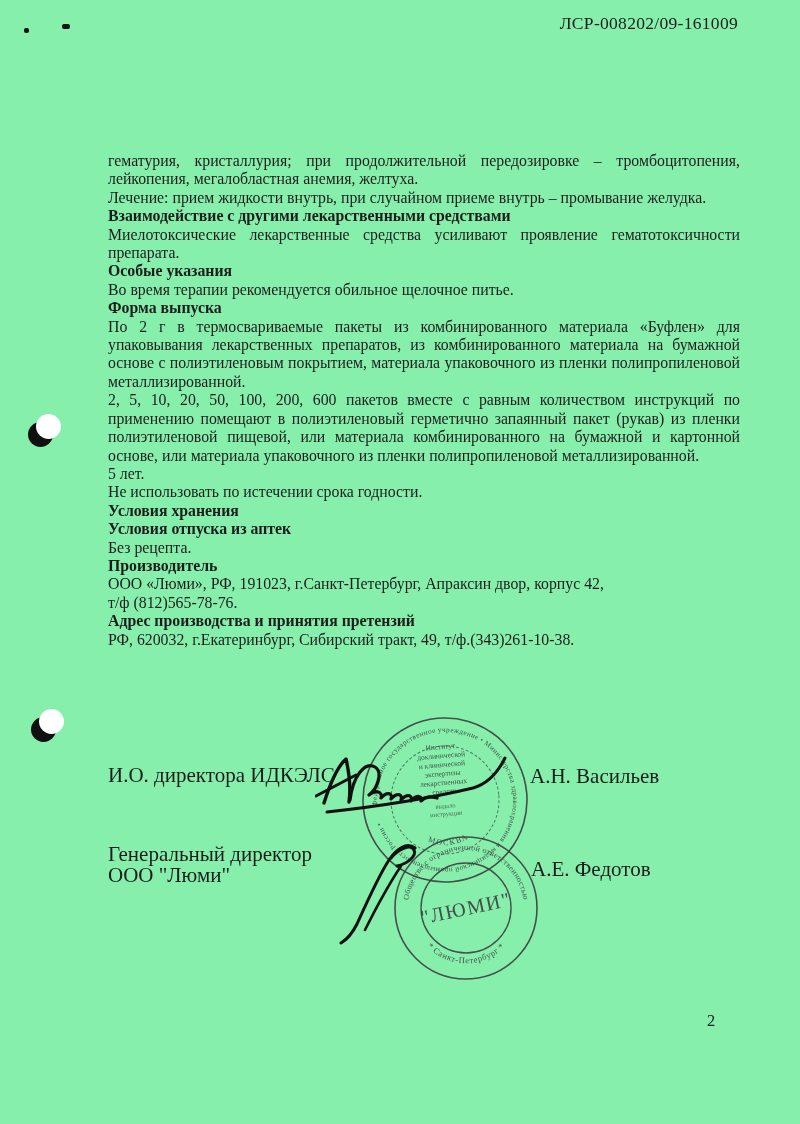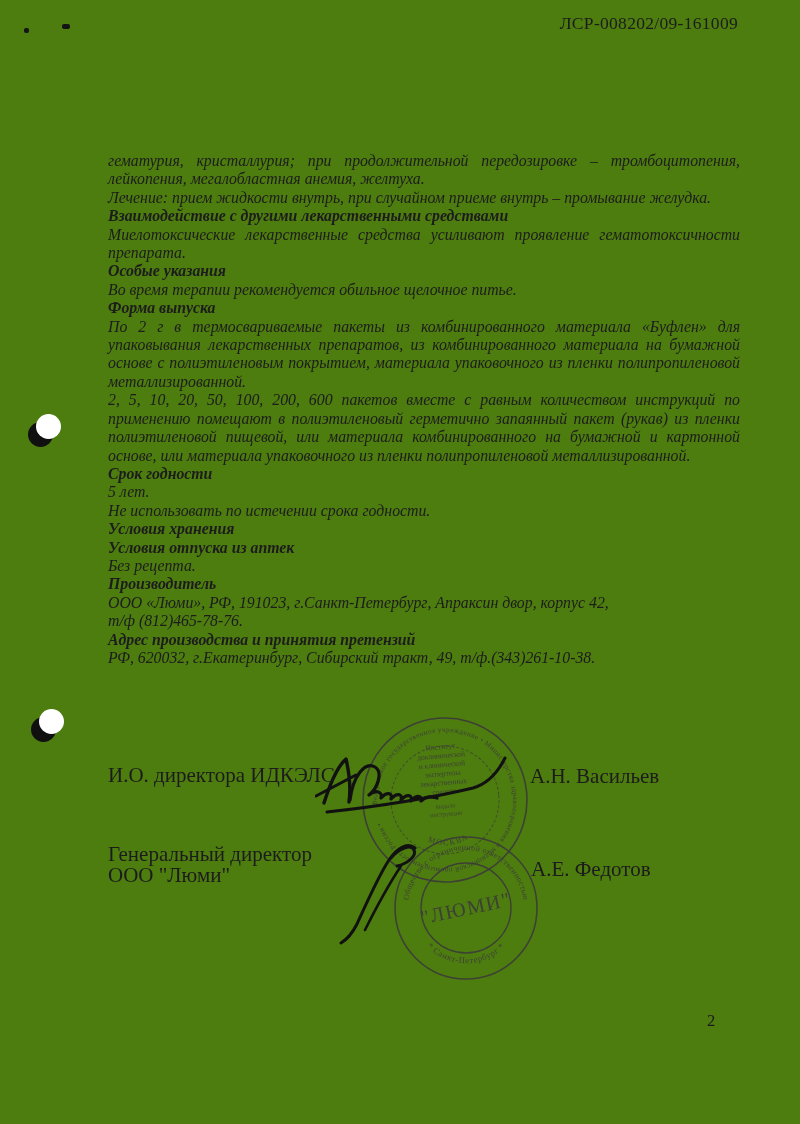--- a/index.html
+++ b/index.html
@@ -1,38 +1,38 @@
 <!DOCTYPE html>
 <html><head>
 <meta charset="utf-8">
 <style>
   html,body{margin:0;padding:0;background:#888;}
   .page{
     position:relative;width:800px;height:1124px;margin:0 auto;
-    background:#4d7c0f;overflow:hidden;
+    background:#86efac;overflow:hidden;
     font-family:"Liberation Serif","DejaVu Serif",serif;
     color:#1c1c1c;
   }
   
   .dot{position:absolute;background:#141414;border-radius:2px;}
   .dot1{left:24px;top:28px;width:5px;height:5px;}
   .dot2{left:62px;top:24px;width:8px;height:5px;}
   .crescent{position:absolute;width:25px;height:25px;border-radius:50%;background:#101010;}
   .crescent::after{content:"";position:absolute;width:25px;height:25px;border-radius:50%;background:#fff;top:-8px;left:8px;}
   .c1{left:28px;top:422px;}
   .c2{left:31px;top:717px;}
 
   .header-number{
     position:absolute;top:13px;right:62px;
     font-size:17.5px;letter-spacing:.3px;
   }
 
   .doc-body{
     position:absolute;left:108px;top:152px;width:632px;
-    font-size:15.8px;line-height:18.4px;font-style:italic;
+    font-size:15.8px;line-height:18.4px;
   }
   .doc-body p{margin:0;}
   .doc-body .heading{font-weight:bold;}
   .doc-body .justify{text-align:justify;}
   .doc-body sup{font-size:.62em;line-height:0;}
 
   .sig-label{position:absolute;font-size:21px;white-space:nowrap;}
   .t1{left:108px;top:763px;}
   .n1{left:530px;top:764px;}
   .t2a{left:108px;top:842px;}
@@ -64,29 +64,28 @@
   <div class="doc-body">
       <p class="para justify"><span>гематурия, кристаллурия; при продолжительной передозировке – тромбоцитопения, лейкопения, мегалобластная анемия, желтуха.</span></p>
       <p class="para"><span>Лечение: прием жидкости внутрь, при случайном приеме внутрь – промывание желудка.</span></p>
       <p class="heading"><span>Взаимодействие с другими лекарственными средствами</span></p>
       <p class="para justify"><span>Миелотоксические лекарственные средства усиливают проявление гематотоксичности препарата.</span></p>
       <p class="heading"><span>Особые указания</span></p>
       <p class="para"><span>Во время терапии рекомендуется обильное щелочное питье.</span></p>
       <p class="heading"><span>Форма выпуска</span></p>
       <p class="para justify"><span>По 2 г в термосвариваемые пакеты из комбинированного материала «Буфлен» для упаковывания лекарственных препаратов, из комбинированного материала на бумажной основе с полиэтиленовым покрытием, материала упаковочного из пленки полипропиленовой металлизированной.</span></p>
       <p class="para justify"><span>2, 5, 10, 20, 50, 100, 200, 600 пакетов вместе с равным количеством инструкций по применению помещают в полиэтиленовый герметично запаянный пакет (рукав) из пленки полиэтиленовой пищевой, или материала комбинированного на бумажной и картонной основе, или материала упаковочного из пленки полипропиленовой металлизированной.</span></p>
-      <p class="heading"><span>Срок годности</span></p>
       <p class="para"><span>5 лет.</span></p>
       <p class="para"><span>Не использовать по истечении срока годности.</span></p>
       <p class="heading"><span>Условия хранения</span></p>
       <p class="heading"><span>Условия отпуска из аптек</span></p>
       <p class="para"><span>Без рецепта.</span></p>
       <p class="heading"><span>Производитель</span></p>
       <p class="para"><span>ООО «Люми», РФ, 191023, г.Санкт-Петербург, Апраксин двор, корпус 42,</span></p>
-      <p class="para"><span>т/ф (812)465-78-76.</span></p>
+      <p class="para"><span>т/ф (812)565-78-76.</span></p>
       <p class="heading"><span>Адрес производства и принятия претензий</span></p>
       <p class="para"><span>РФ, 620032, г.Екатеринбург, Сибирский тракт, 49, т/ф.(343)261-10-38.</span></p>
     </div>
 
   <svg class="stamp" style="left:360px;top:715px;" width="170" height="170" viewBox="0 0 170 170">
     <defs>
       <path id="ring1" d="M 17,85 A 68,68 0 0 1 153,85 A 68,68 0 0 1 17,85"></path>
       <path id="moscow-arc" d="M 48,108 A 42,42 0 0 0 122,108"></path>
     </defs>
     <g transform="rotate(-5 85 85)">

